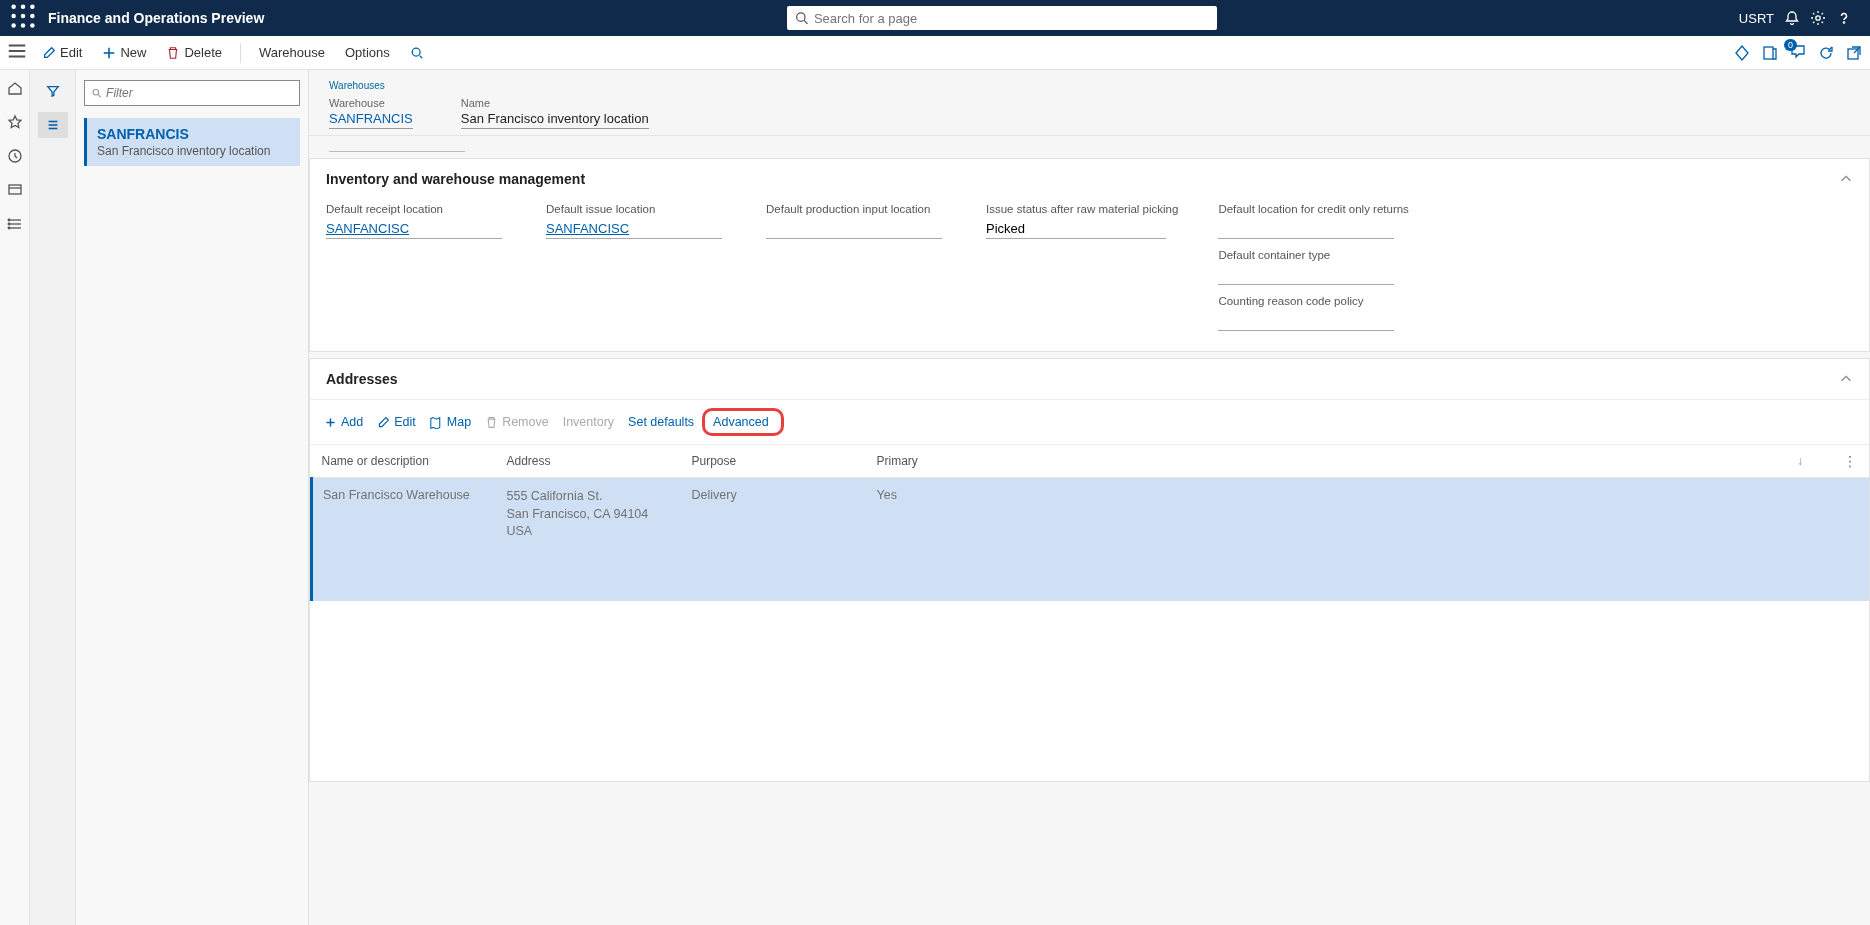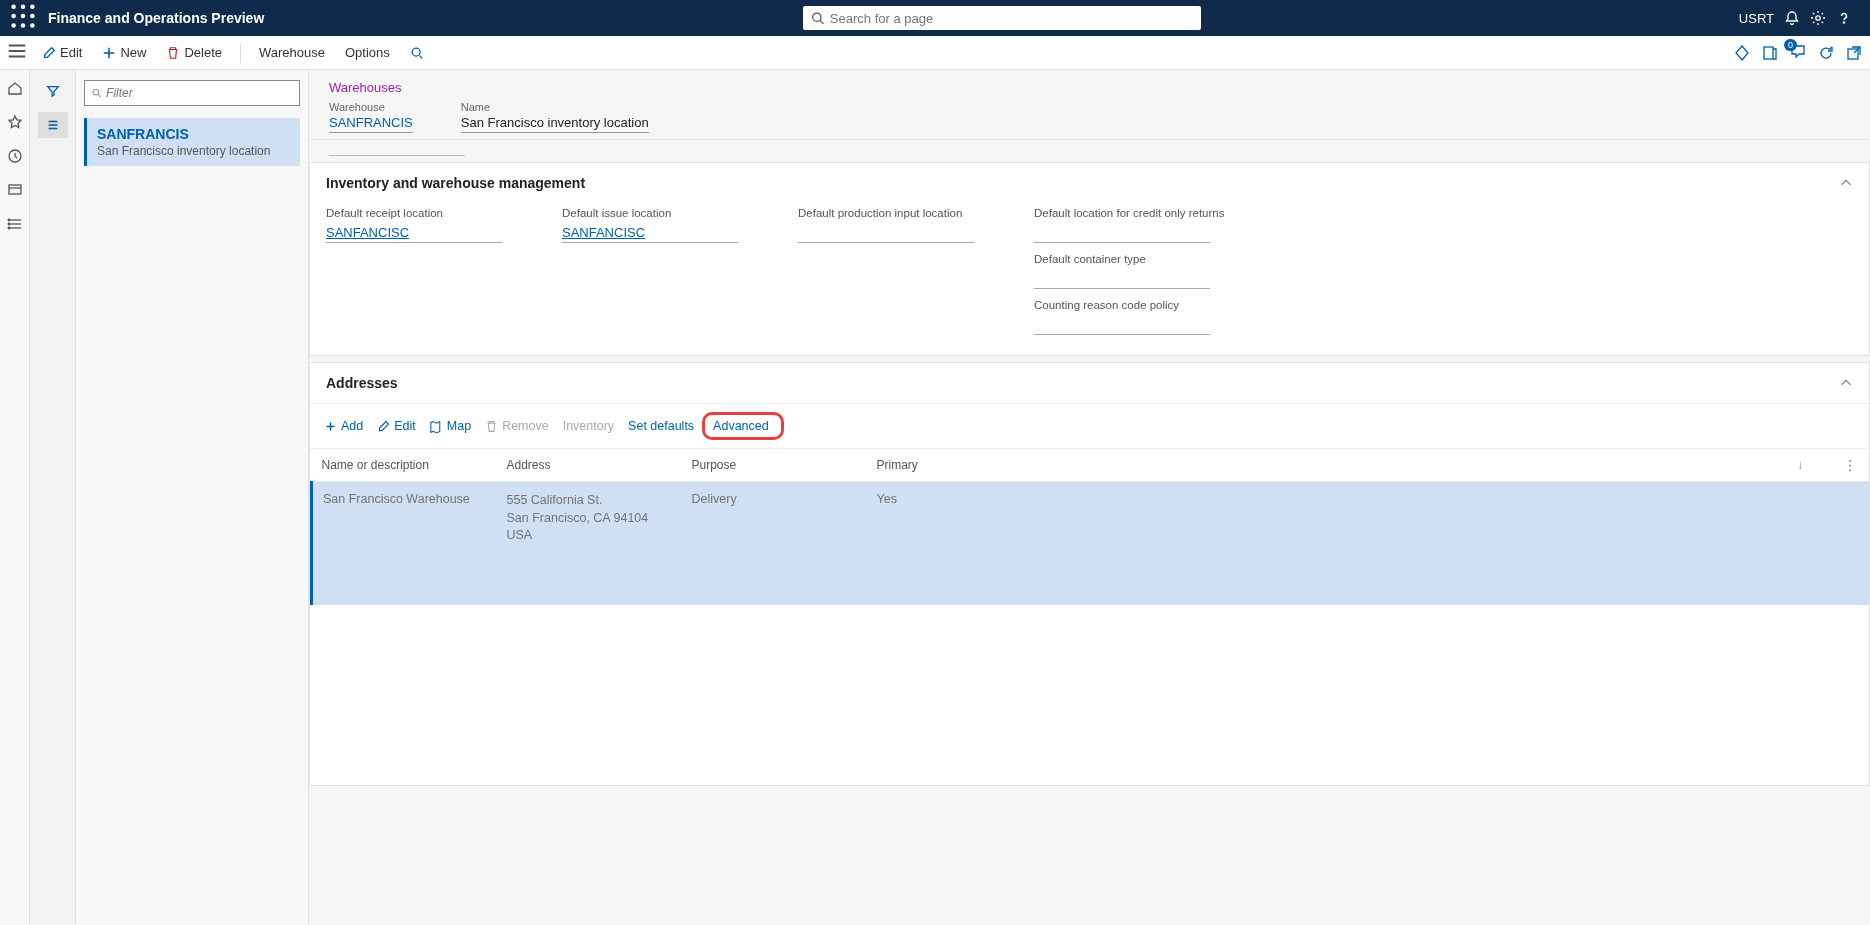--- a/index.html
+++ b/index.html
@@ -3,21 +3,21 @@
 <meta charset="utf-8">
 <style>
 * { box-sizing: border-box; margin: 0; padding: 0; font-family: "Segoe UI", Arial, sans-serif; }
 body { background: #f2f2f2; overflow: hidden; }
 
 
 .topbar { background: #0f2a4a; color: #fff; height: 36px; display: flex; align-items: center; padding: 0 8px; }
 .waffle { width: 30px; text-align: center; font-size: 16px; }
 .app-title { font-weight: 600; font-size: 14px; margin-left: 10px; flex: 0 0 auto; }
 .top-center { flex: 1; display: flex; justify-content: center; }
-.searchbox { width: 398px; background: #fff; border-radius: 2px; height: 24px; display: flex; align-items: center; padding: 0 8px; }
+.searchbox { width: 430px; background: #fff; border-radius: 2px; height: 24px; display: flex; align-items: center; padding: 0 8px; }
 .searchbox svg { width: 14px; height: 14px; color: #555; }
 .searchbox input { border: none; outline: none; font-size: 13px; margin-left: 6px; width: 100%; }
 .top-right { display: flex; align-items: center; gap: 10px; padding-right: 10px; }
 .top-right span, .top-right svg { color: #fff; font-size: 13px; }
 .top-icon { width: 16px; height: 16px; }
 
 
 .actionbar { background: #fff; border-bottom: 1px solid #e1e1e1; height: 34px; display: flex; align-items: center; padding: 0 6px; gap: 8px; position: relative; }
 .hamburger { width: 22px; text-align: center; color: #555; }
 .btn { display: flex; align-items: center; gap: 4px; font-size: 13px; color: #333; padding: 4px 6px; cursor: pointer; }
@@ -43,35 +43,35 @@
 .listpanel { width: 233px; background: #f8f8f8; border-right: 1px solid #e1e1e1; padding: 10px 8px; }
 .filterbox { height: 26px; border: 1px solid #888; display: flex; align-items: center; padding: 0 6px; background: #fff; }
 .filterbox svg { width: 12px; height: 12px; color: #999; }
 .filterbox input { border: none; outline: none; font-size: 12px; margin-left: 4px; width: 100%; font-style: italic; color: #ef4444; }
 .listitem { margin-top: 12px; border-left: 3px solid #0060ac; background: #cfe0f5; padding: 8px 10px; }
 .listitem .li-title { color: #0060ac; font-weight: 600; font-size: 14px; }
 .listitem .li-sub { color: #555; font-size: 12px; margin-top: 2px; }
 
 .content { flex: 1; overflow-y: auto; background: #f6f6f6; }
 .content-header { padding: 10px 20px 6px 20px; border-bottom: 1px solid #e5e5e5; background:#f6f6f6;}
-.crumb { font-size: 13px; color: #a21caf; }
+.crumb { font-size: 10px; color: #0369a1; }
 .hdrfields { display: flex; gap: 48px; margin-top: 6px; }
 .hdrcol .lbl { font-size: 11px; color: #666; }
 .hdrcol .val { font-size: 13px; color: #0060ac; border-bottom: 1px solid #999; padding: 2px 0; }
 .hdrcol .val.black { color: #222; }
 .hdrcol .val.wide { min-width: 180px; display: inline-block;}
 
 .spacer-input { height: 6px; border-bottom: 1px solid #bbb; width: 136px; margin: 10px 0 0 20px;}
 
 .card { background: #fff; margin: 6px 0; border: 1px solid #e2e2e2; }
 .card-header { display: flex; justify-content: space-between; align-items: center; padding: 12px 16px; }
 .card-title { font-size: 14px; font-weight: 600; color: #222; }
 .chevron { width: 14px; height: 14px; color: #888; }
 
-.fields-row { display: flex; gap: 56px; padding: 4px 16px 20px 16px; flex-wrap: wrap; }
+.fields-row { display: flex; gap: 40px; padding: 4px 16px 20px 16px; flex-wrap: wrap; }
 .fcol { min-width: 180px; display:flex; flex-direction:column; gap:10px;}
 .fcol .lbl { font-size: 11.5px; color: #555; margin-bottom: 4px; }
 .finput { border: none; border-bottom: 1px solid #aaa; font-size: 13px; padding: 2px 0; min-width: 140px; outline: none; background: transparent; }
 .finput.link { color: #0060ac; text-decoration: underline; }
 
 .addr-toolbar { display: flex; gap: 14px; padding: 8px 14px; border-top: 1px solid #eee; border-bottom: 1px solid #eee; align-items: center; }
 .tbtn { display: flex; align-items: center; gap: 4px; font-size: 12.5px; color: #0060ac; cursor: pointer; }
 .tbtn.disabled { color: #aaa; }
 .tbtn svg { width: 13px; height: 13px; }
 .tbtn.disabled svg { color: #aaa; }
@@ -292,20 +292,26 @@
         <div class="fcol">
           <div>
             <div class="lbl">Default issue location</div>
             <input class="finput link" value="SANFANCISC" style="">
           </div>
         </div>
         <div class="fcol">
           <div>
             <div class="lbl">Default production input location</div>
             <input class="finput" value="" style="">
+          </div>
+        </div>
+        <div class="fcol">
+          <div>
+            <div class="lbl">Issue status after raw material picking</div>
+            <input class="finput" style="min-width: 180px;" value="Picked">
           </div>
         </div>
         <div class="fcol">
           <div>
             <div class="lbl">Default location for credit only returns</div>
             <input class="finput" value="" style="">
           </div>
           <div>
             <div class="lbl">Default container type</div>
             <input class="finput" value="" style="">

